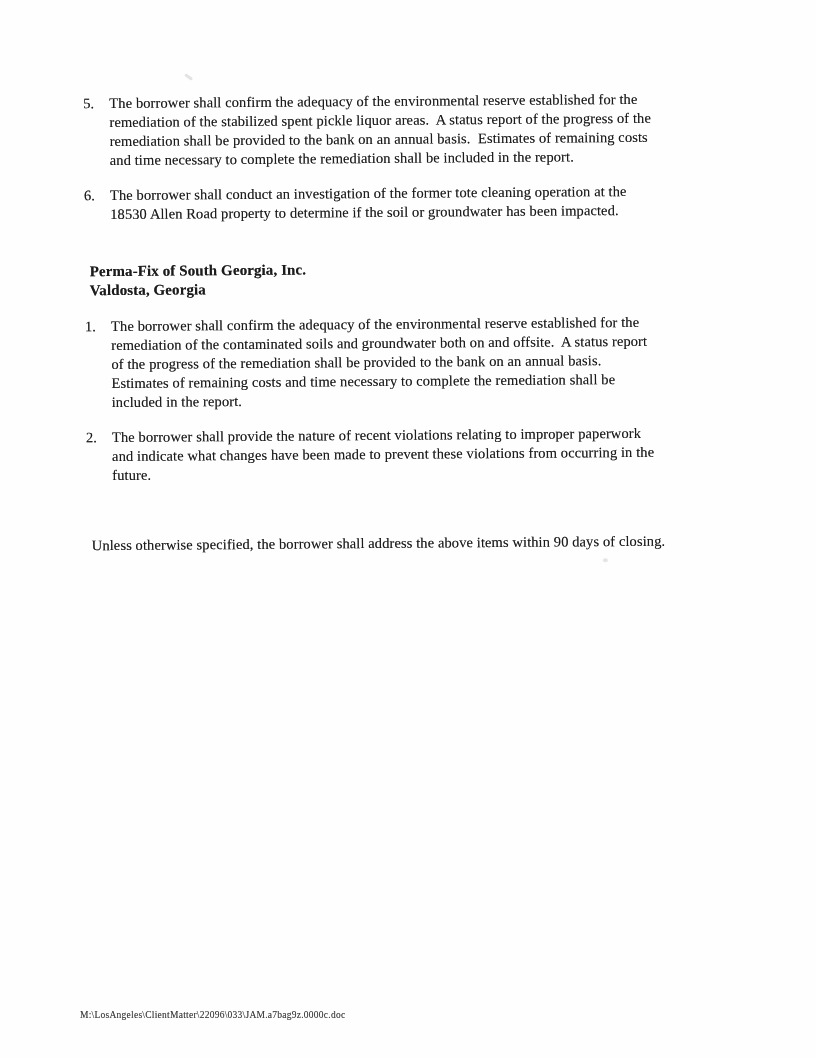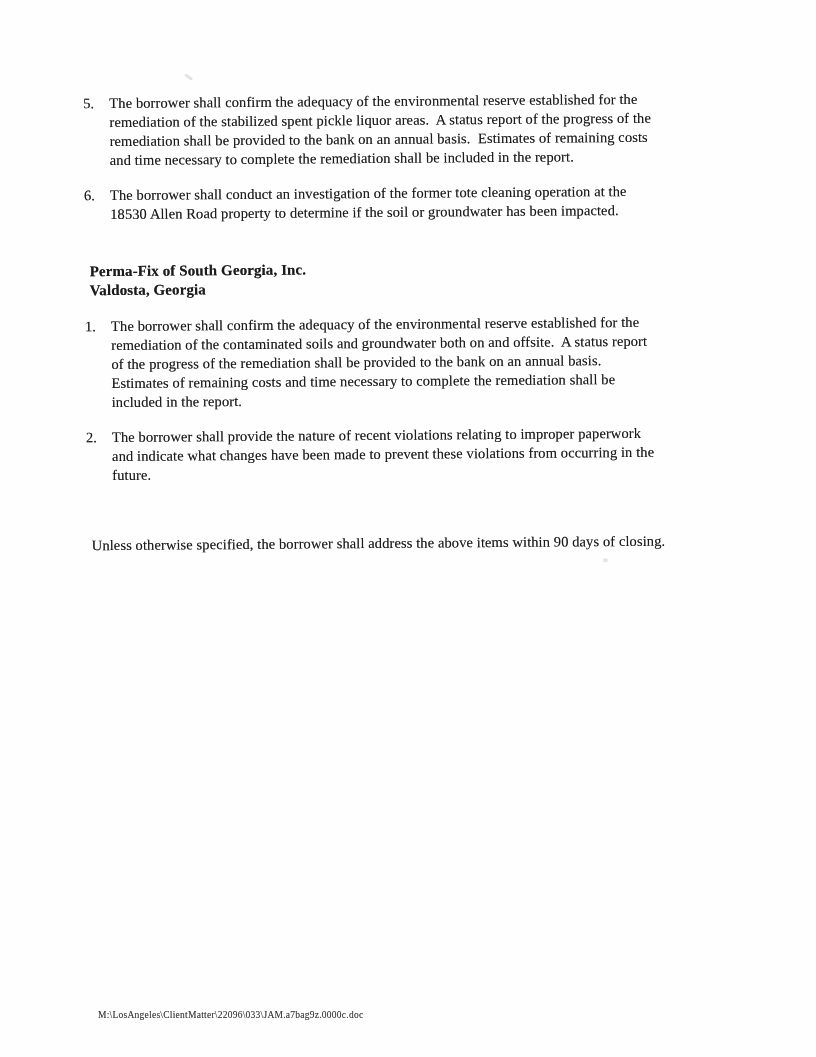--- a/index.html
+++ b/index.html
@@ -32,21 +32,21 @@
   }
   .heading-line{
     font-weight:bold;
     font-size:15px;line-height:19px;
     white-space:pre;
     letter-spacing:0.1px;
     text-shadow:0 0 0.5px rgba(25,25,25,0.6);
   }
   .closing{left:90px;top:536px;}
   .footer{
-    position:absolute;left:98px;top:1009px;
+    position:absolute;left:80px;top:1009px;
     font-size:9.5px;line-height:12px;
     color:#3d3d3d;
     letter-spacing:0.25px;
     white-space:pre;
     text-shadow:0 0 0.4px rgba(60,60,60,0.5);
   }
   .artifact-smudge{
     position:absolute;left:186px;top:76px;
     width:9px;height:3px;background:#dcdcdc;
     transform:rotate(35deg);border-radius:2px;opacity:0.8;

